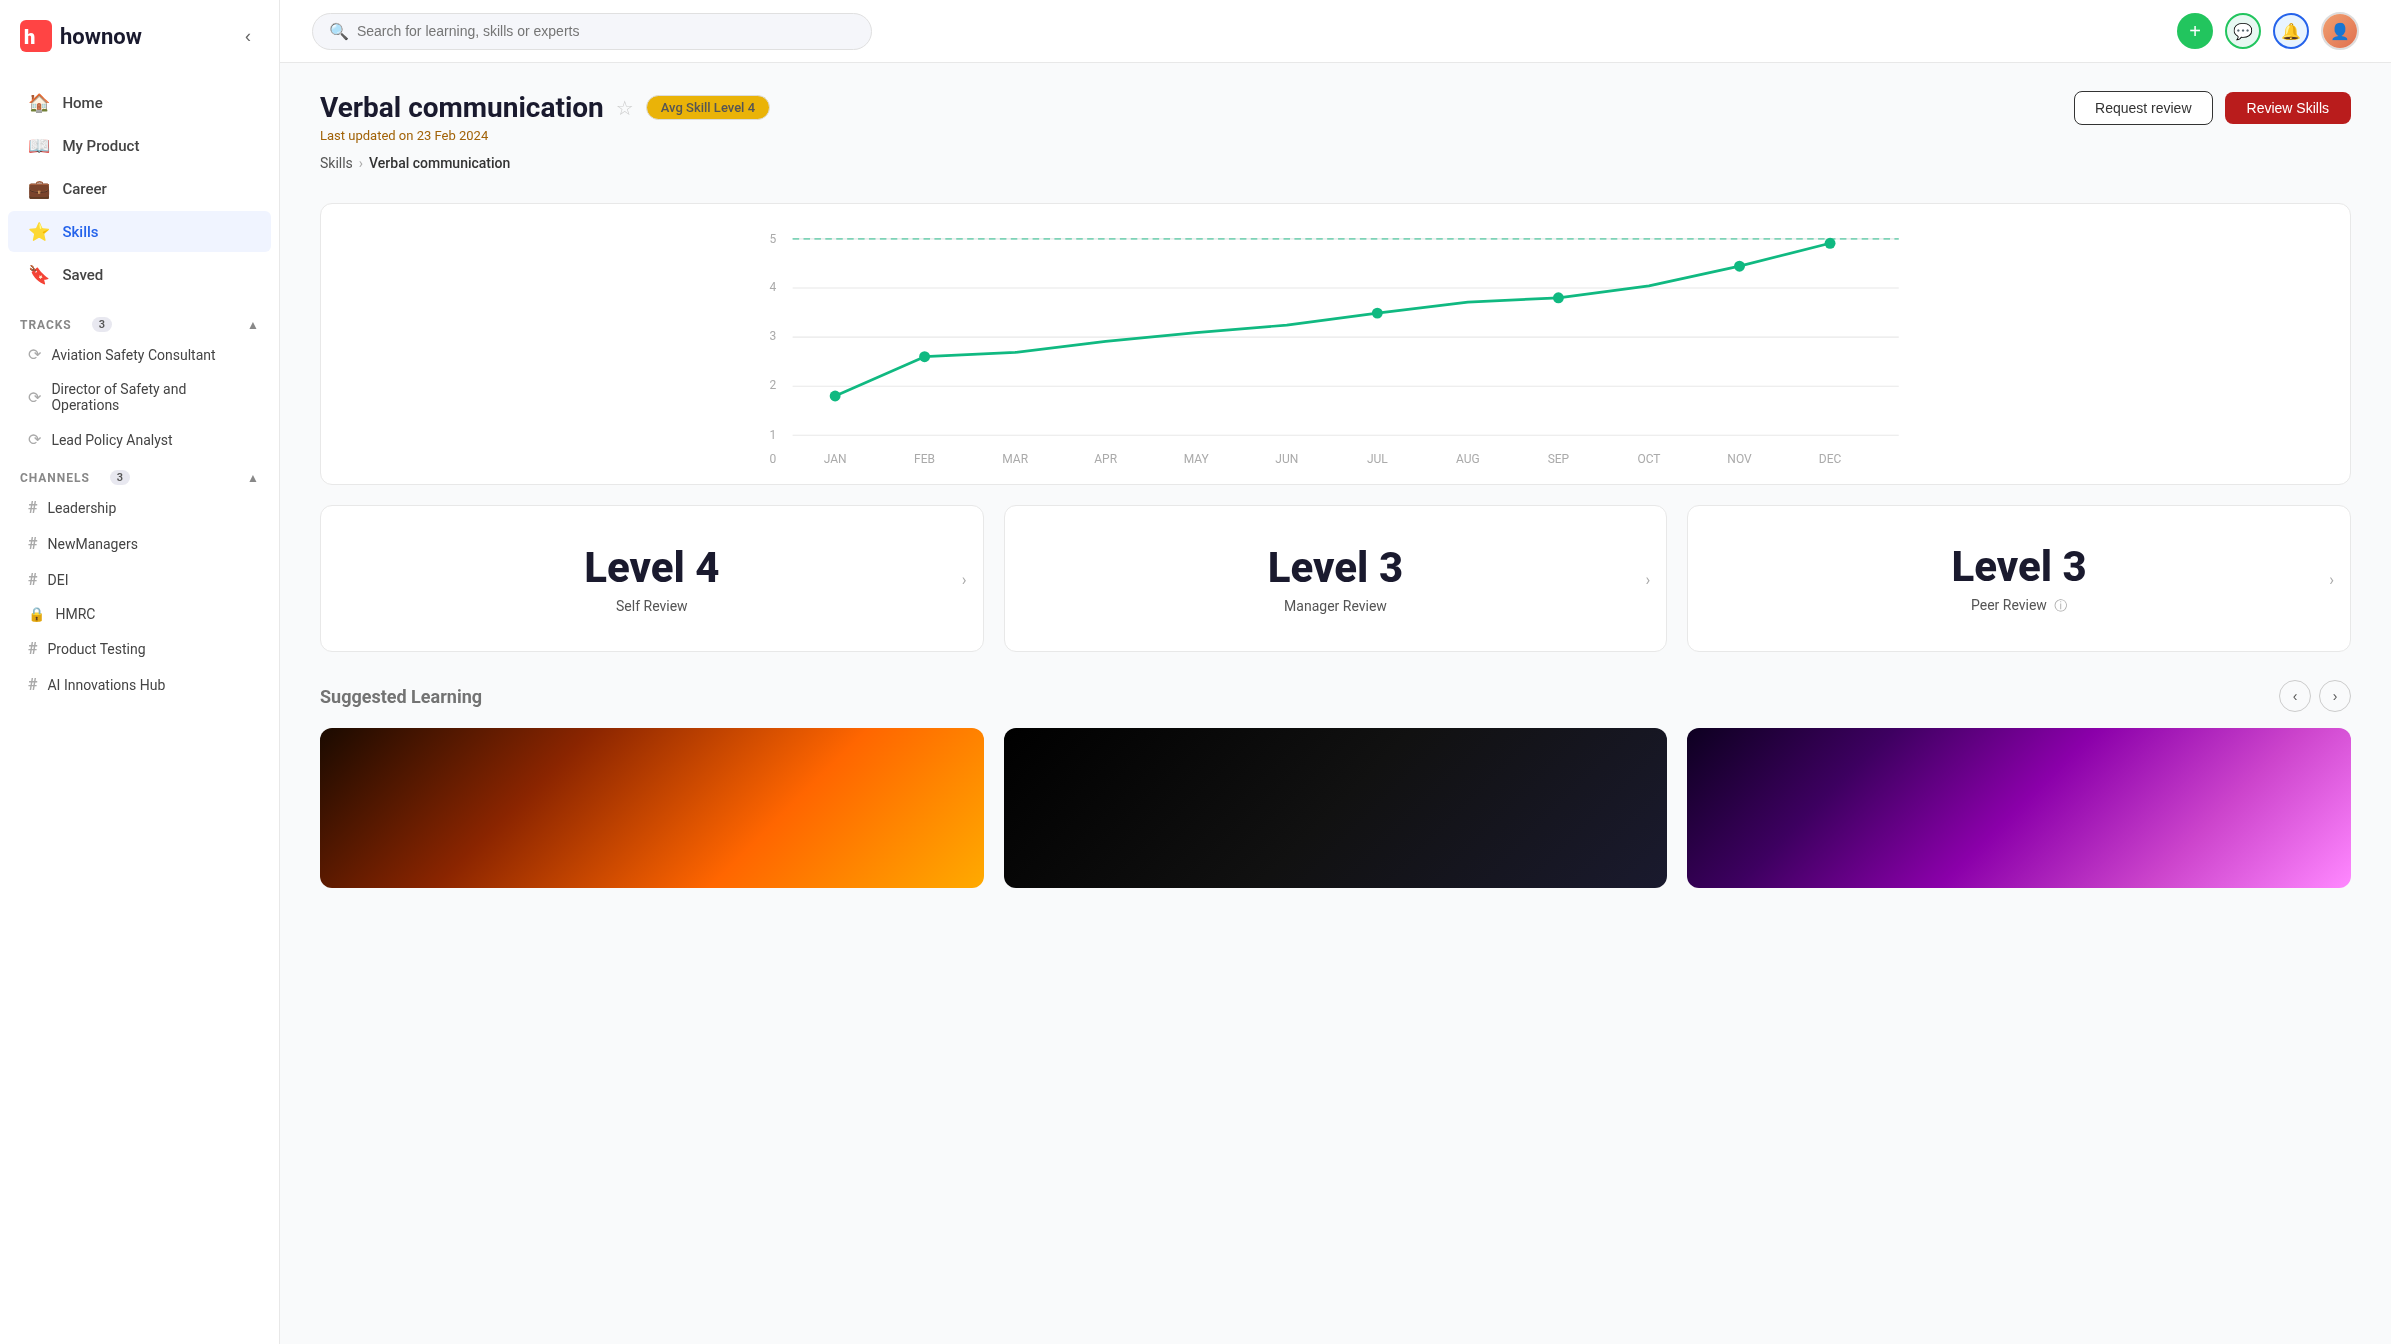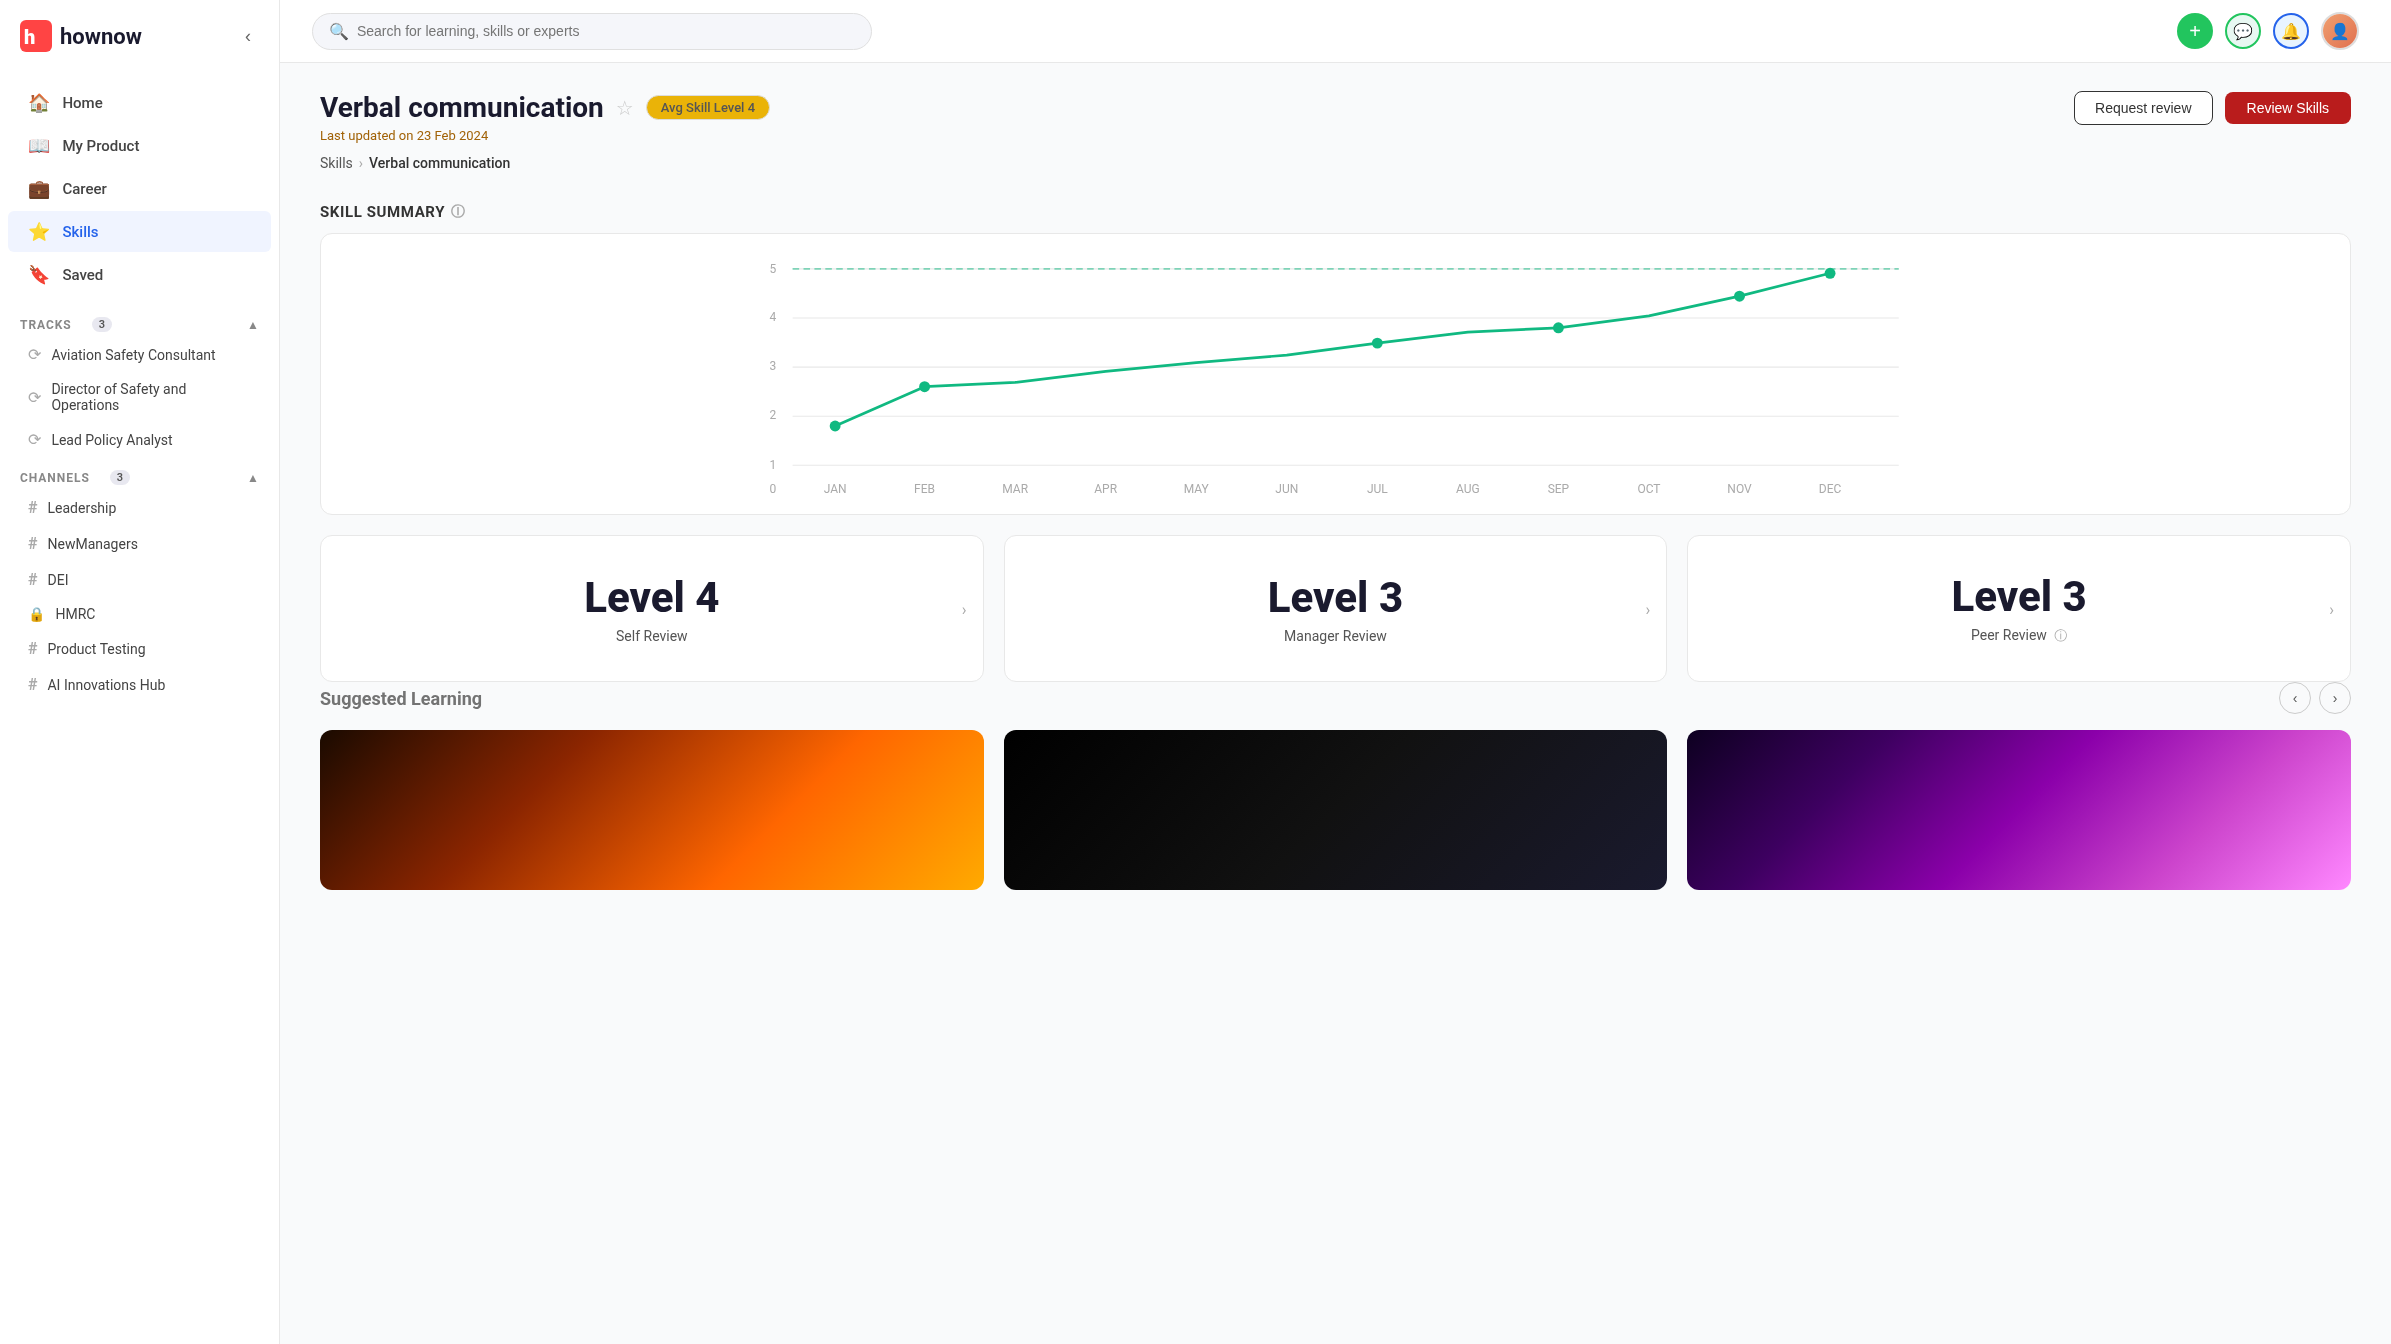--- a/index.html
+++ b/index.html
@@ -309,20 +309,21 @@
     .chart-svg {
       width: 100%;
       height: 100%;
     }
 
     
     .review-cards {
       display: grid;
       grid-template-columns: repeat(3, 1fr);
       gap: 20px;
+      margin-bottom: 28px;
     }
     .review-card {
       background: #fff;
       border: 1px solid #e8e8e8;
       border-radius: 12px;
       padding: 36px 24px;
       display: flex;
       flex-direction: column;
       align-items: center;
       justify-content: center;
@@ -538,24 +539,20 @@
           <span class="breadcrumb-sep">›</span>
           <span class="breadcrumb-current">Verbal communication</span>
         </div>
       </div>
       <div class="header-actions">
         <button class="btn-outline">Request review</button>
         <button class="btn-primary">Review Skills</button>
       </div>
     </div>
 
-    <div class="section-title">
-      <span>SKILL SUMMARY</span>
-      <span class="info-icon">ⓘ</span>
-    </div>
 
     <div class="chart-container">
       <div class="chart-area">
         <svg class="chart-svg" viewBox="0 0 1060 220">
 
           <text x="18" y="14" font-size="11" fill="#aaa" text-anchor="middle">5</text>
           <text x="18" y="58" font-size="11" fill="#aaa" text-anchor="middle">4</text>
           <text x="18" y="103" font-size="11" fill="#aaa" text-anchor="middle">3</text>
           <text x="18" y="148" font-size="11" fill="#aaa" text-anchor="middle">2</text>
           <text x="18" y="193" font-size="11" fill="#aaa" text-anchor="middle">1</text>

